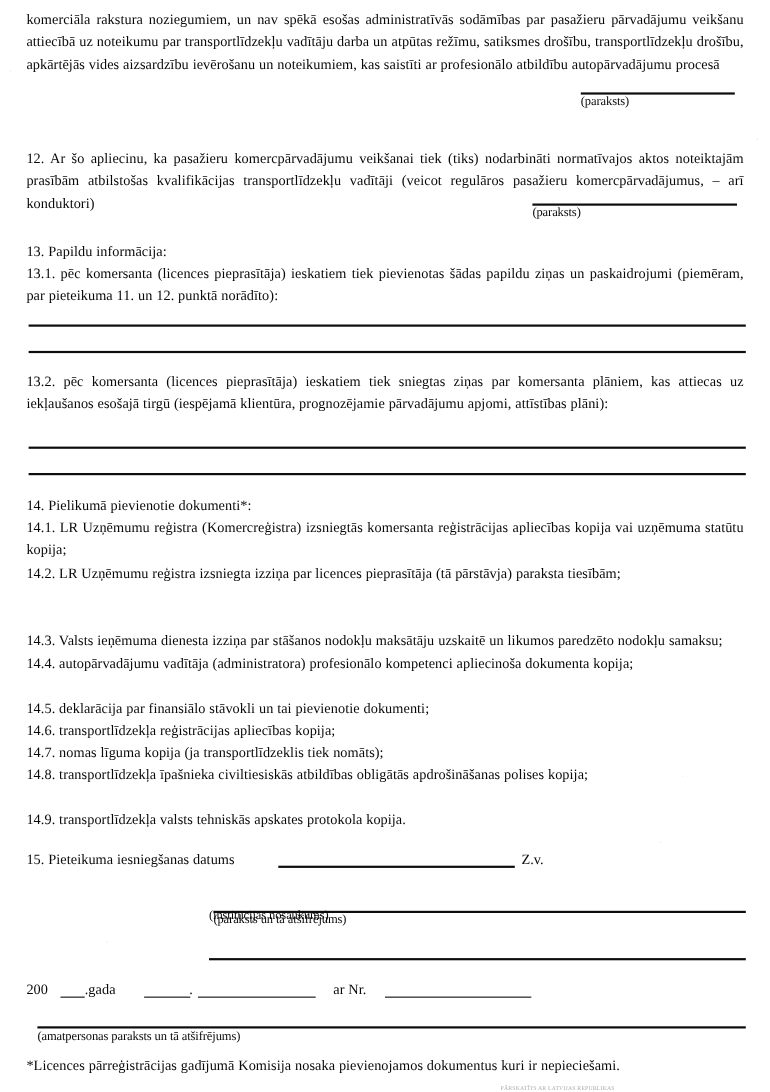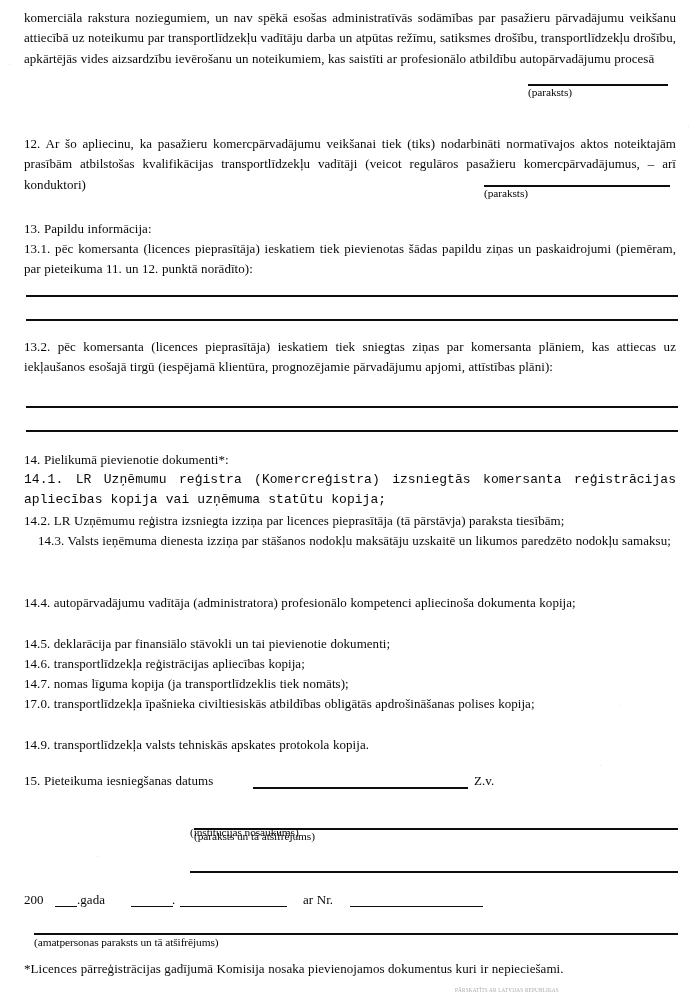--- a/index.html
+++ b/index.html
@@ -102,35 +102,35 @@
   <div class="rule" style="left:26px; top:295px; width:652px;"></div>
   <div class="rule" style="left:26px; top:319px; width:652px;"></div>
 
   <div class="para" style="left:24px; top:337px; width:652px;">13.2. pēc komersanta  (licences pieprasītāja) ieskatiem tiek sniegtas ziņas par komersanta plāniem,   kas attiecas uz  iekļaušanos esošajā tirgū (iespējamā klientūra, prognozējamie pārvadājumu apjomi, attīstības plāni):</div>
 
   <div class="rule" style="left:26px; top:406px; width:652px;"></div>
   <div class="rule" style="left:26px; top:430px; width:652px;"></div>
 
   <div class="para nojust" style="left:24px; top:450px; width:652px;">14. Pielikumā pievienotie dokumenti*:</div>
 
-  <div class="para" style="left:24px; top:470px; width:652px;font-family:Liberation Mono, monospace;">14.1.   LR Uzņēmumu reģistra (Komercreģistra)  izsniegtās komersanta reģistrācijas apliecības kopija vai uzņēmuma statūtu kopija;</div>
+  <div class="para" style="left:24px; top:470px; width:652px;">14.1.   LR Uzņēmumu reģistra (Komercreģistra)  izsniegtās komersanta reģistrācijas apliecības kopija vai uzņēmuma statūtu kopija;</div>
 
   <div class="para" style="left:24px; top:511px; width:652px;">14.2. LR Uzņēmumu reģistra izsniegta izziņa par licences pieprasītāja (tā pārstāvja) paraksta tiesībām;</div>
 
-  <div class="para" style="left:24px; top:531px; width:652px;margin-left:14px;">14.3. Valsts ieņēmuma dienesta izziņa par stāšanos nodokļu maksātāju uzskaitē un likumos paredzēto nodokļu samaksu;</div>
+  <div class="para" style="left:24px; top:572px; width:652px;">14.3. Valsts ieņēmuma dienesta izziņa par stāšanos nodokļu maksātāju uzskaitē un likumos paredzēto nodokļu samaksu;</div>
 
   <div class="para" style="left:24px; top:593px; width:652px;">14.4.   autopārvadājumu vadītāja (administratora) profesionālo kompetenci apliecinoša dokumenta kopija;</div>
 
   <div class="para nojust" style="left:24px; top:634px; width:652px;">14.5. deklarācija par finansiālo stāvokli  un tai pievienotie dokumenti;</div>
 
   <div class="para nojust" style="left:24px; top:654px; width:652px;">14.6. transportlīdzekļa reģistrācijas apliecības kopija;</div>
 
   <div class="para nojust" style="left:24px; top:674px; width:652px;">14.7. nomas līguma kopija (ja transportlīdzeklis tiek nomāts);</div>
 
-  <div class="para" style="left:24px; top:694px; width:652px;">17.0.  transportlīdzekļa īpašnieka civiltiesiskās atbildības obligātās apdrošināšanas polises kopija;</div>
+  <div class="para" style="left:24px; top:694px; width:652px;">14.8.  transportlīdzekļa īpašnieka civiltiesiskās atbildības obligātās apdrošināšanas polises kopija;</div>
 
   <div class="para nojust" style="left:24px; top:735px; width:652px;">14.9. transportlīdzekļa valsts tehniskās apskates protokola kopija.</div>
 
   <div class="para nojust" style="left:24px; top:771px; width:300px;">15. Pieteikuma iesniegšanas datums</div>
   <div class="rule" style="left:253px; top:787px; width:215px;"></div>
   <div class="para nojust" style="left:474px; top:771px; width:60px;">Z.v.</div>
 
   <div class="rule" style="left:194px; top:828px; width:484px;"></div>
   <div class="caption" style="left:194px; top:830px; width:484px;">(paraksts un tā atšifrējums)</div>
 

